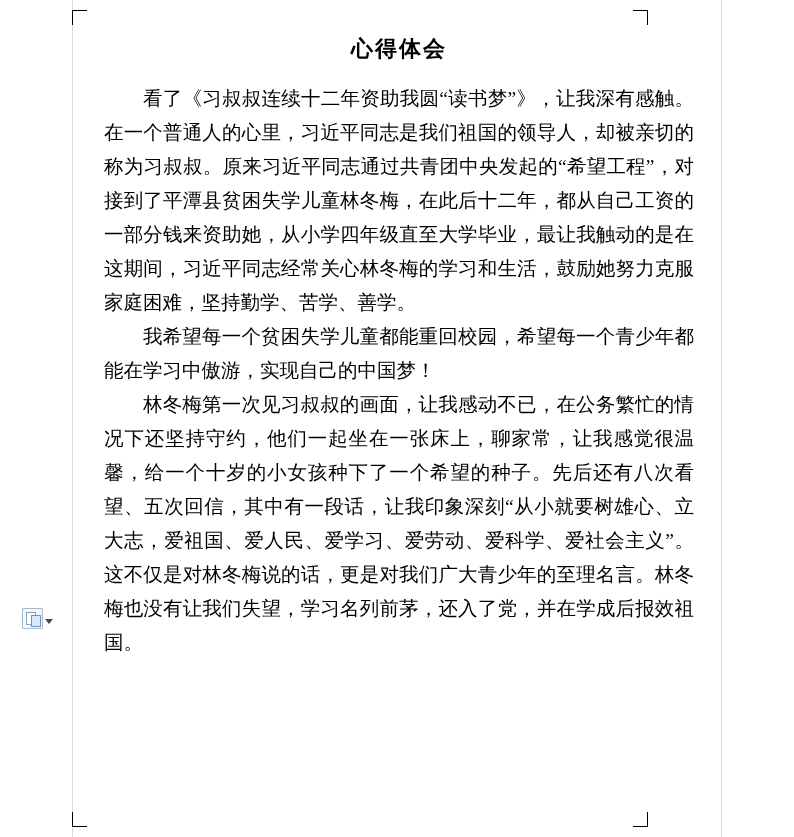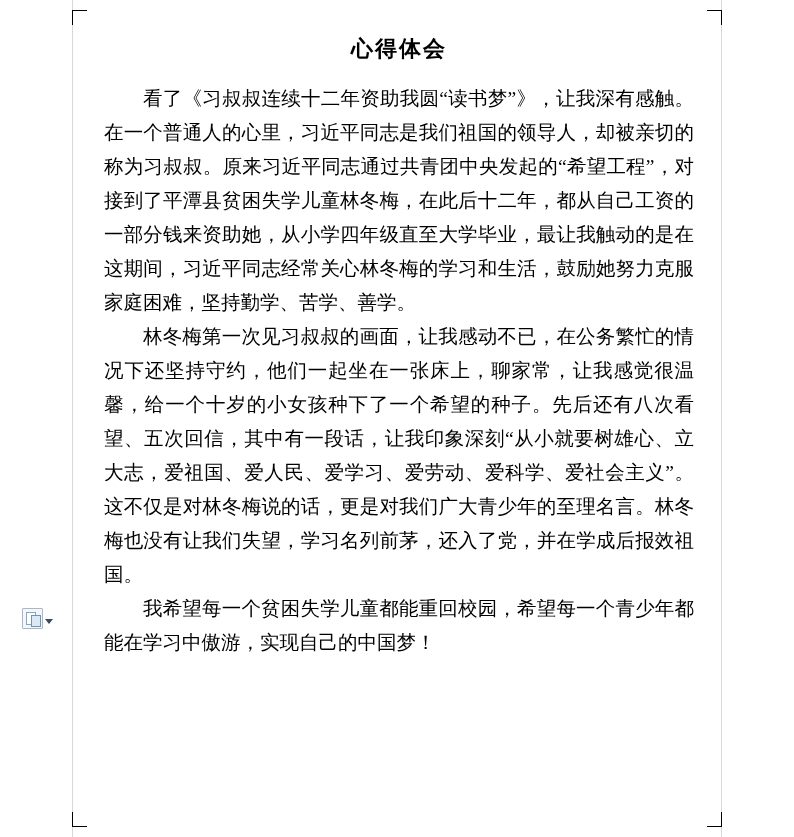--- a/index.html
+++ b/index.html
@@ -8,21 +8,21 @@
   }
   body {
     width: 794px;
     height: 837px;
     background: #ffffff;
     font-family: "Liberation Serif", serif;
     overflow: hidden;
   }
   .page {
     position: relative;
-    width: 794px;
+    width: 720px;
     height: 837px;
     background: #ffffff;
   }
   
   .margin-mark {
     position: absolute;
     border-color: #000000;
     border-style: solid;
     border-width: 0;
     width: 14px;
@@ -124,22 +124,22 @@
   <div class="vline" style="left:721px;"></div>
 
   <div class="margin-mark mark-tl"></div>
   <div class="margin-mark mark-tr"></div>
   <div class="margin-mark mark-bl"></div>
   <div class="margin-mark mark-br"></div>
 
   <div class="doc-body">
     <h1 class="doc-title">心得体会</h1>
     <p class="para">看了《习叔叔连续十二年资助我圆“读书梦”》，让我深有感触。在一个普通人的心里，习近平同志是我们祖国的领导人，却被亲切的称为习叔叔。原来习近平同志通过共青团中央发起的“希望工程”，对接到了平潭县贫困失学儿童林冬梅，在此后十二年，都从自己工资的一部分钱来资助她，从小学四年级直至大学毕业，最让我触动的是在这期间，习近平同志经常关心林冬梅的学习和生活，鼓励她努力克服家庭困难，坚持勤学、苦学、善学。</p>
+    <p class="para">我希望每一个贫困失学儿童都能重回校园，希望每一个青少年都能在学习中傲游，实现自己的中国梦！</p>
     <p class="para">林冬梅第一次见习叔叔的画面，让我感动不已，在公务繁忙的情况下还坚持守约，他们一起坐在一张床上，聊家常，让我感觉很温馨，给一个十岁的小女孩种下了一个希望的种子。先后还有八次看望、五次回信，其中有一段话，让我印象深刻“从小就要树雄心、立大志，爱祖国、爱人民、爱学习、爱劳动、爱科学、爱社会主义”。这不仅是对林冬梅说的话，更是对我们广大青少年的至理名言。林冬梅也没有让我们失望，学习名列前茅，还入了党，并在学成后报效祖国。</p>
-    <p class="para">我希望每一个贫困失学儿童都能重回校园，希望每一个青少年都能在学习中傲游，实现自己的中国梦！</p>
   </div>
 
   <div class="paste-widget">
     <span class="paste-icon"></span>
     <span class="paste-caret"></span>
   </div>
 
 </div>
 
 </body></html>

